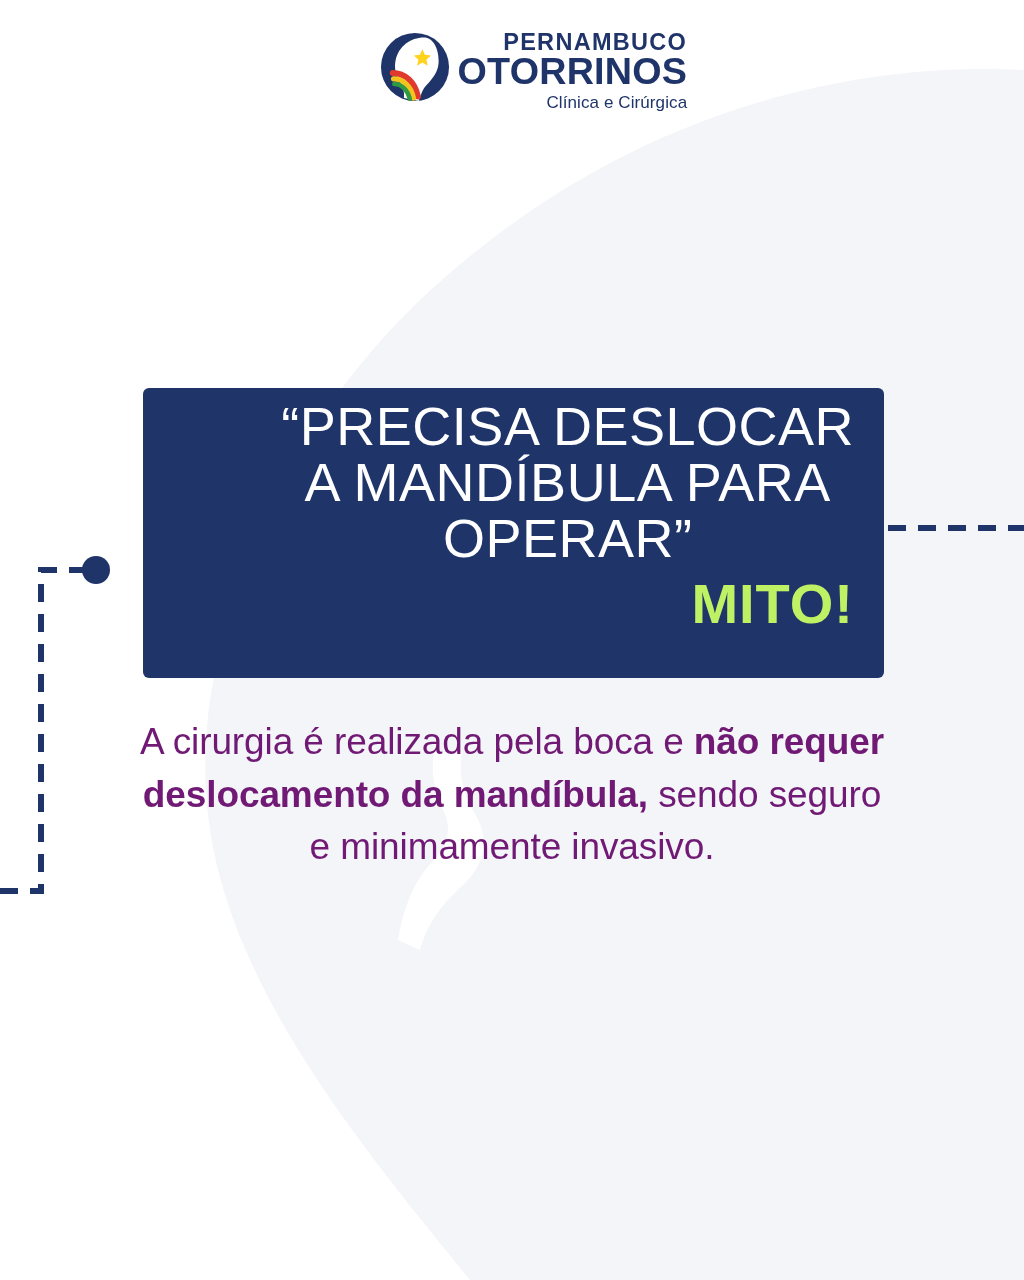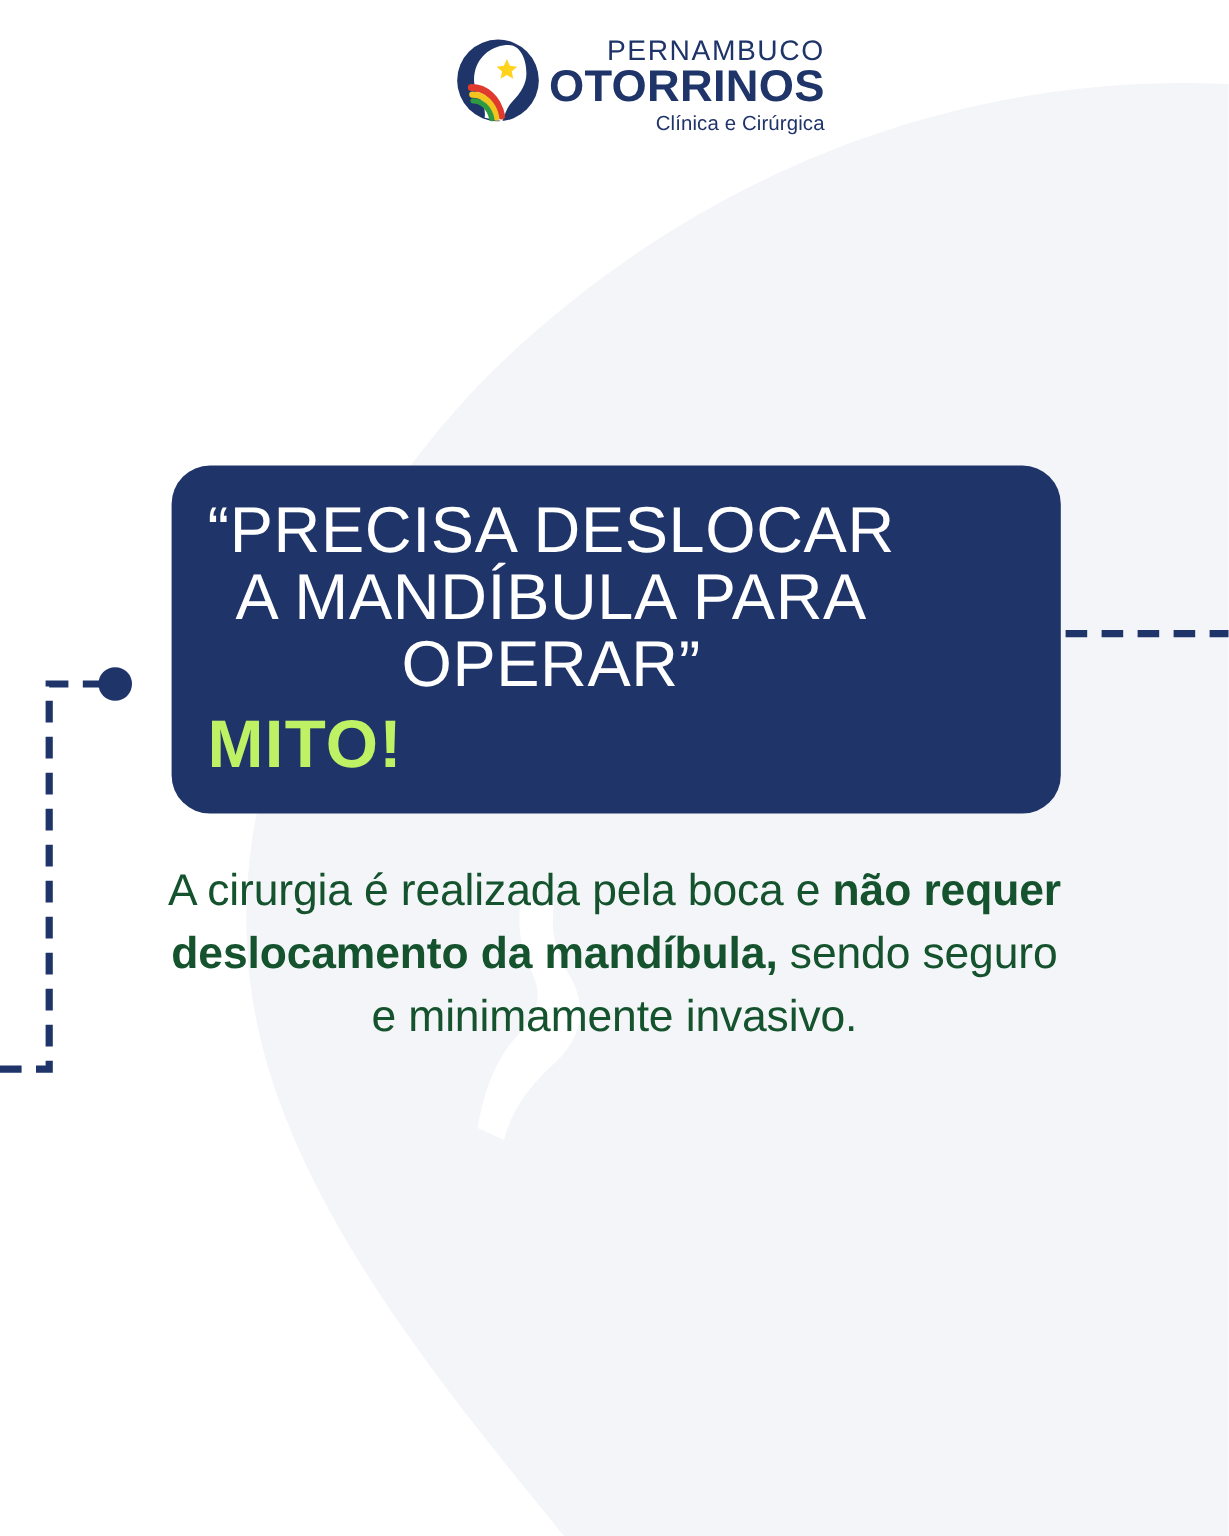--- a/index.html
+++ b/index.html
@@ -46,21 +46,21 @@
     margin-top: 4px;
   }
   .logo-words {
     display: flex;
     flex-direction: column;
     align-items: flex-end;
     padding-top: 4px;
   }
   .logo-line1 {
     font-size: 23.5px;
-    font-weight: normal;
+    font-weight: bold;
     letter-spacing: 1.3px;
     color: #1F3469;
     line-height: 1.04;
     white-space: nowrap;
   }
   .logo-line2 {
     font-size: 37px;
     font-weight: bold;
     letter-spacing: 0.2px;
     color: #1F3469;
@@ -89,26 +89,26 @@
   }
 
   
   .headline-card {
     position: absolute;
     left: 143px;
     top: 388px;
     width: 741px;
     height: 290px;
     background: #1F3469;
-    border-radius: 32px;
+    border-radius: 6px;
     box-sizing: border-box;
-    padding: 26px 30px 20px 30px;
+    padding: 10px 30px 20px 30px;
     display: flex;
     flex-direction: column;
-    align-items: flex-start;
+    align-items: flex-end;
     justify-content: flex-start;
   }
   .headline-text {
     color: #ffffff;
     font-size: 54px;
     font-weight: 300;
     line-height: 1.04;
     text-align: center;
     letter-spacing: 0.5px;
     margin: 0;
@@ -124,21 +124,21 @@
     text-align: center;
   }
 
   
   .body-copy {
     position: absolute;
     left: 132px;
     top: 716px;
     width: 760px;
     text-align: center;
-    color: #14532d;
+    color: #701a75;
     font-size: 37px;
     line-height: 1.42;
     font-weight: normal;
     letter-spacing: -0.1px;
   }
   .body-copy b {
     font-weight: bold;
   }
 </style>
 </head>

